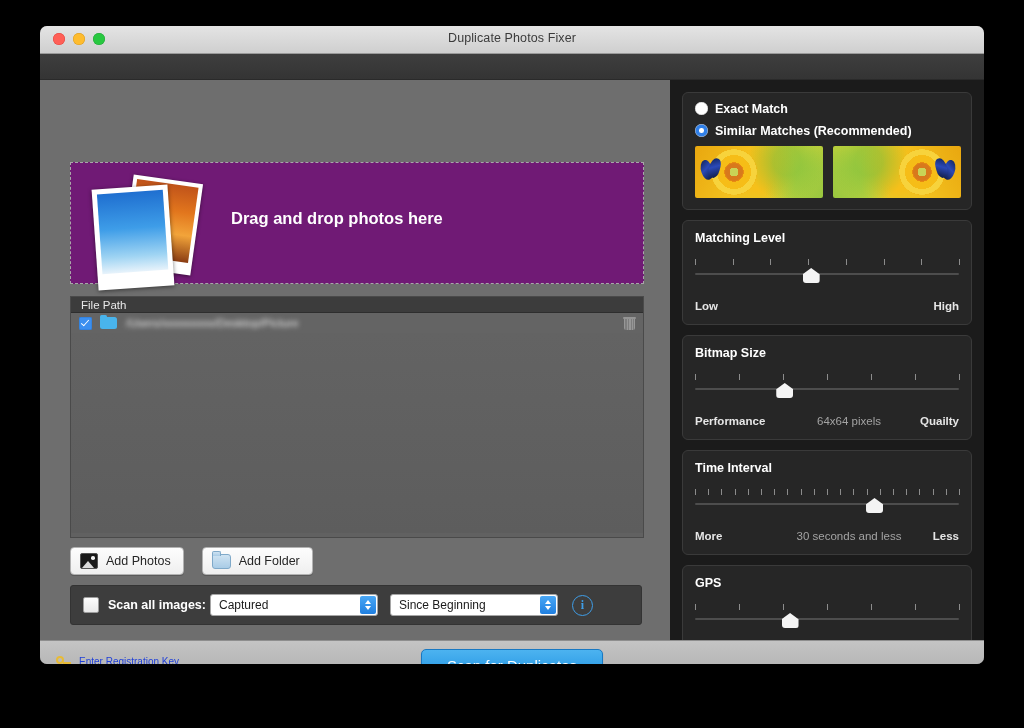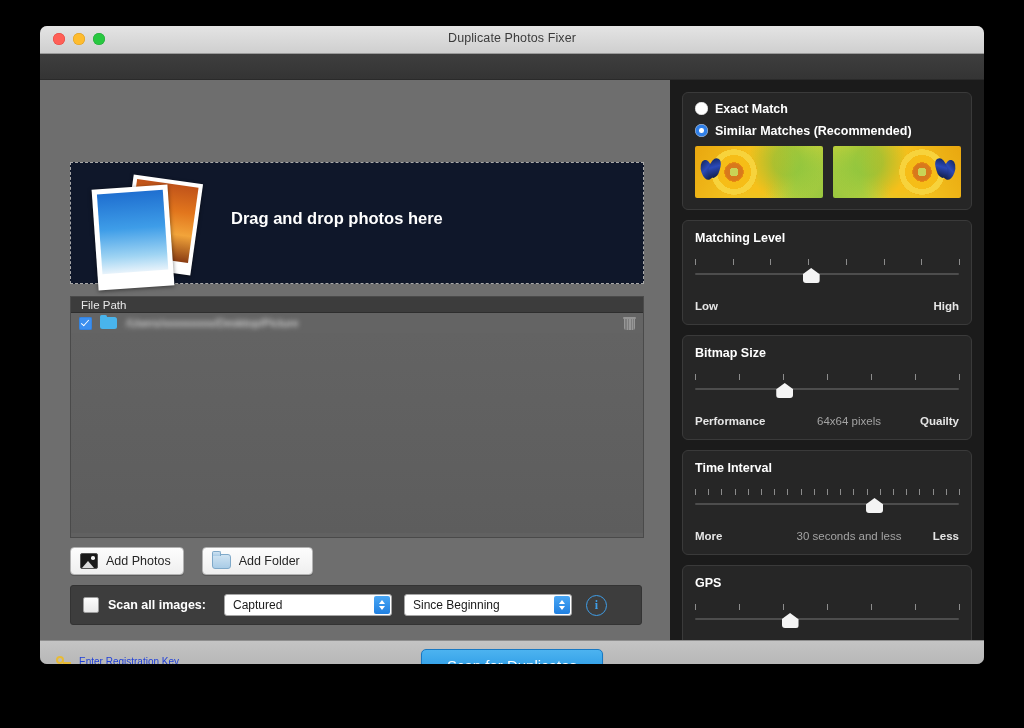--- a/index.html
+++ b/index.html
@@ -40,21 +40,21 @@
     background:#6e6e6e;
   }
   #right{
     position:absolute;left:630px;top:0;width:314px;height:560px;
     background:#1b1b1b;
   }
 
   
   #dropzone{
     position:absolute;left:30px;top:82px;width:572px;height:120px;
-    background:#0f172a;border:1px dashed #a8a8a8;
+    background:#701a75;border:1px dashed #a8a8a8;
     display:flex;align-items:center;
   }
   .photos-icon{width:120px;height:92px;margin-left:18px;position:relative;flex:none;}
   .polaroid{position:absolute;background:#fff;box-shadow:0 1px 4px rgba(0,0,0,.5);}
   .p-back{left:38px;top:2px;width:62px;height:76px;transform:rotate(8deg);padding:4px 4px 12px 4px;}
   .p-front{left:6px;top:10px;width:66px;height:80px;transform:rotate(-4deg);padding:5px 5px 16px 5px;}
   .p-img{width:100%;height:100%;}
   .img-sunset{background:linear-gradient(#c0531a 0%,#e2761d 35%,#f2a43a 65%,#8a3c12 100%);}
   .img-sky{background:linear-gradient(#1f6fd0 0%,#3e9de8 45%,#9fd4f3 80%,#e8f3fb 100%);}
   #dz-text{margin-left:22px;}
@@ -160,21 +160,21 @@
   }
   .popup .val{font-size:12px;color:#1a1a1a;padding-left:8px;}
   .popup .stepper{
     position:absolute;right:1px;top:1px;width:16px;height:18px;border-radius:2px;
     background:linear-gradient(#49a7f5,#1f7fe0);
     display:flex;flex-direction:column;align-items:center;justify-content:center;gap:2px;
   }
   .stepper .ar{width:0;height:0;border-left:3.5px solid transparent;border-right:3.5px solid transparent;}
   .stepper .up{border-bottom:4px solid #fff;}
   .stepper .dn{border-top:4px solid #fff;}
-  #popup-captured{margin-left:18px;width:168px;}
+  #popup-captured{margin-left:4px;width:168px;}
   #popup-range{margin-left:12px;width:168px;}
   #info-ico{
     margin-left:14px;width:19px;height:19px;border-radius:50%;
     border:1.6px solid #3f9ee8;color:#3f9ee8;font-size:12px;font-weight:bold;
     display:flex;align-items:center;justify-content:center;font-family:"Liberation Serif",serif;
   }
 
   
   .card{
     background:#262626;border:1px solid #3a3a3a;border-radius:6px;

